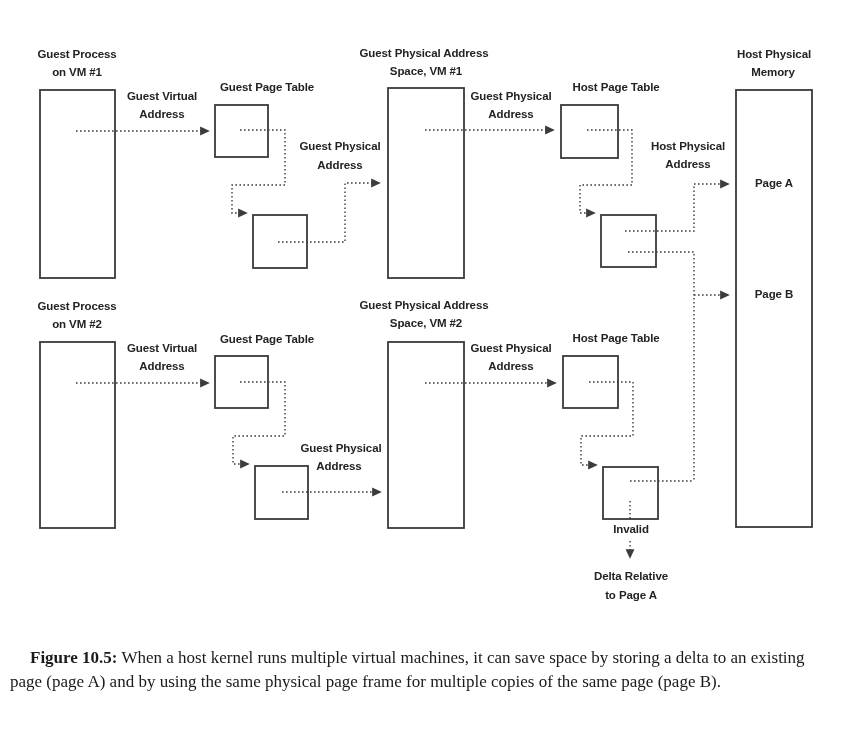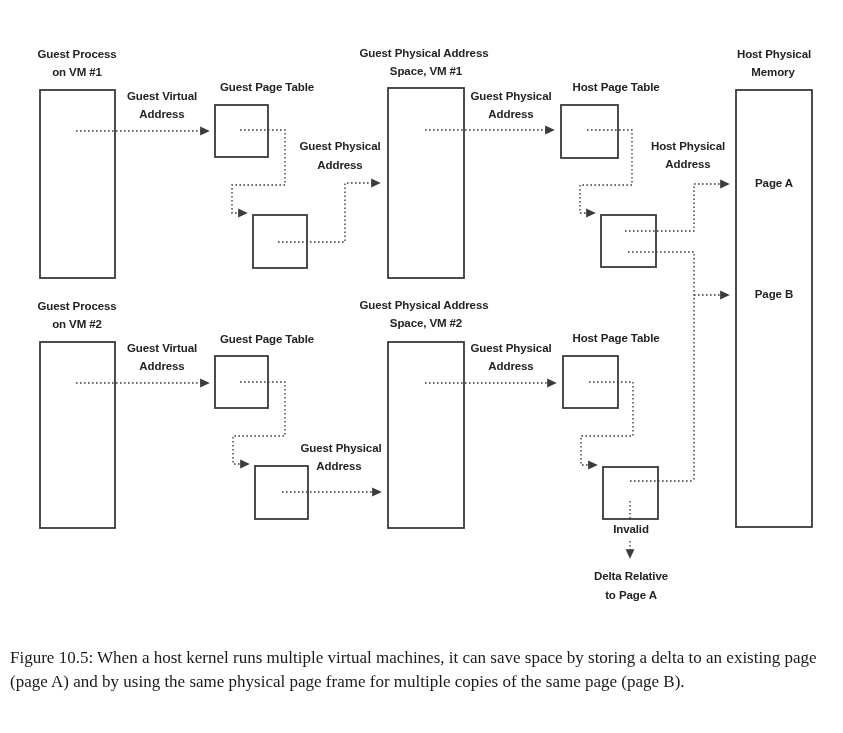--- a/index.html
+++ b/index.html
@@ -36,21 +36,21 @@
     position: absolute;
     left: 10px;
     top: 646px;
     width: 828px;
     font-family: "Liberation Serif", serif;
     font-size: 17px;
     line-height: 24px;
     color: #1a1a1a;
     margin: 0;
   }
-  .caption strong { font-weight: normal; }
+  .caption strong { font-weight: bold; margin-left: 20px; }
 </style>
 </head>
 <body>
 
 
 
 <svg width="843" height="622" viewBox="0 0 843 622">
   <defs>
     <marker id="arr" viewBox="0 0 8 8" refX="6" refY="4" markerWidth="7.5" markerHeight="7.5" orient="auto">
       <path d="M0,0.6 L7.4,4 L0,7.4 Z" fill="#3c3c3c"></path>

